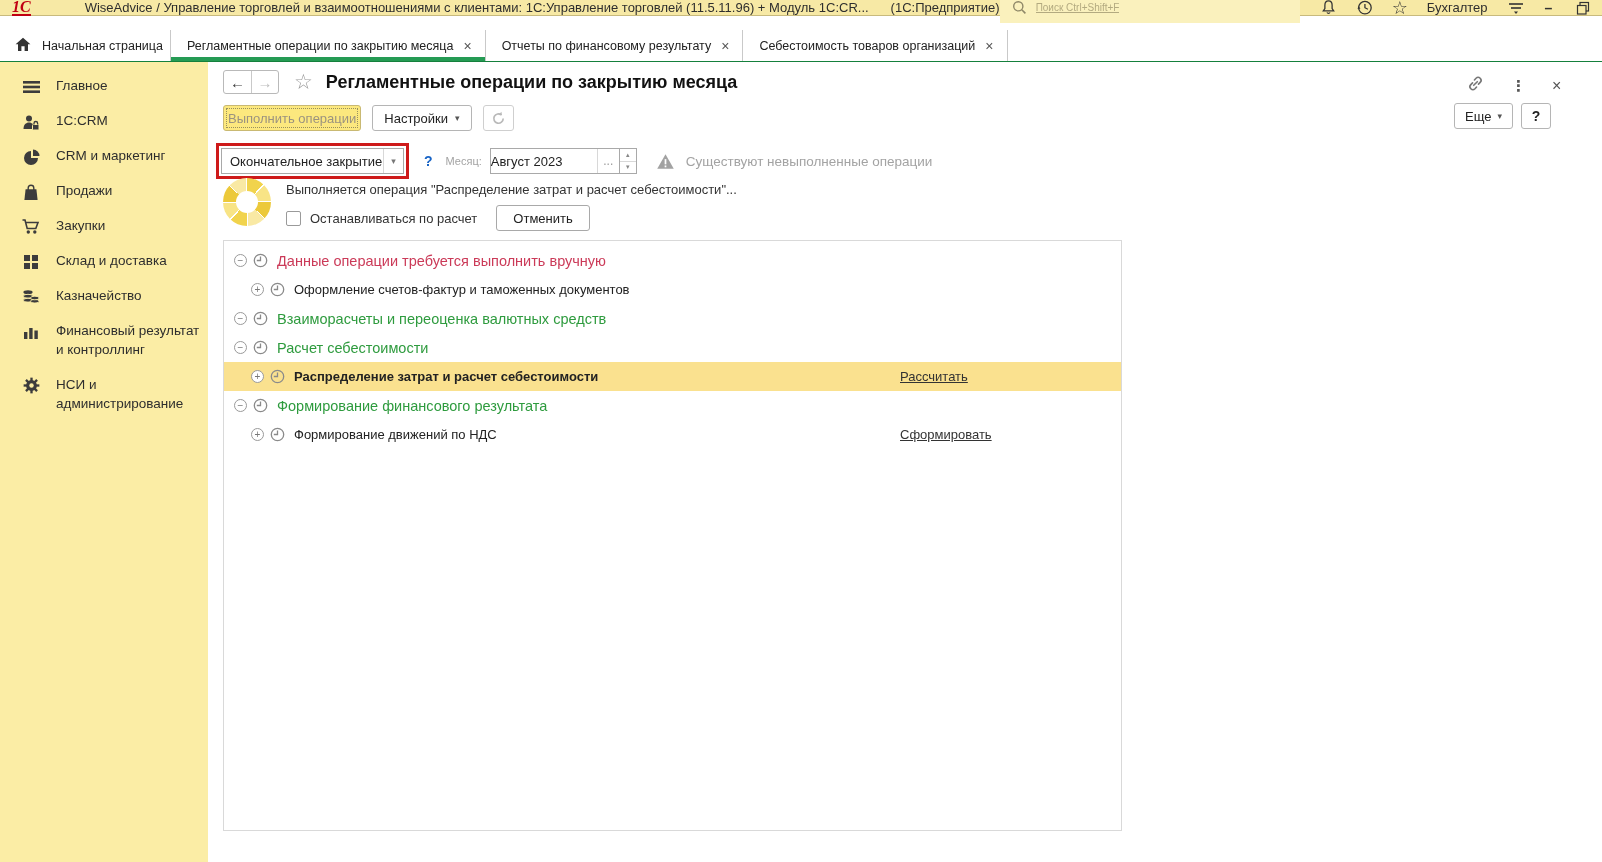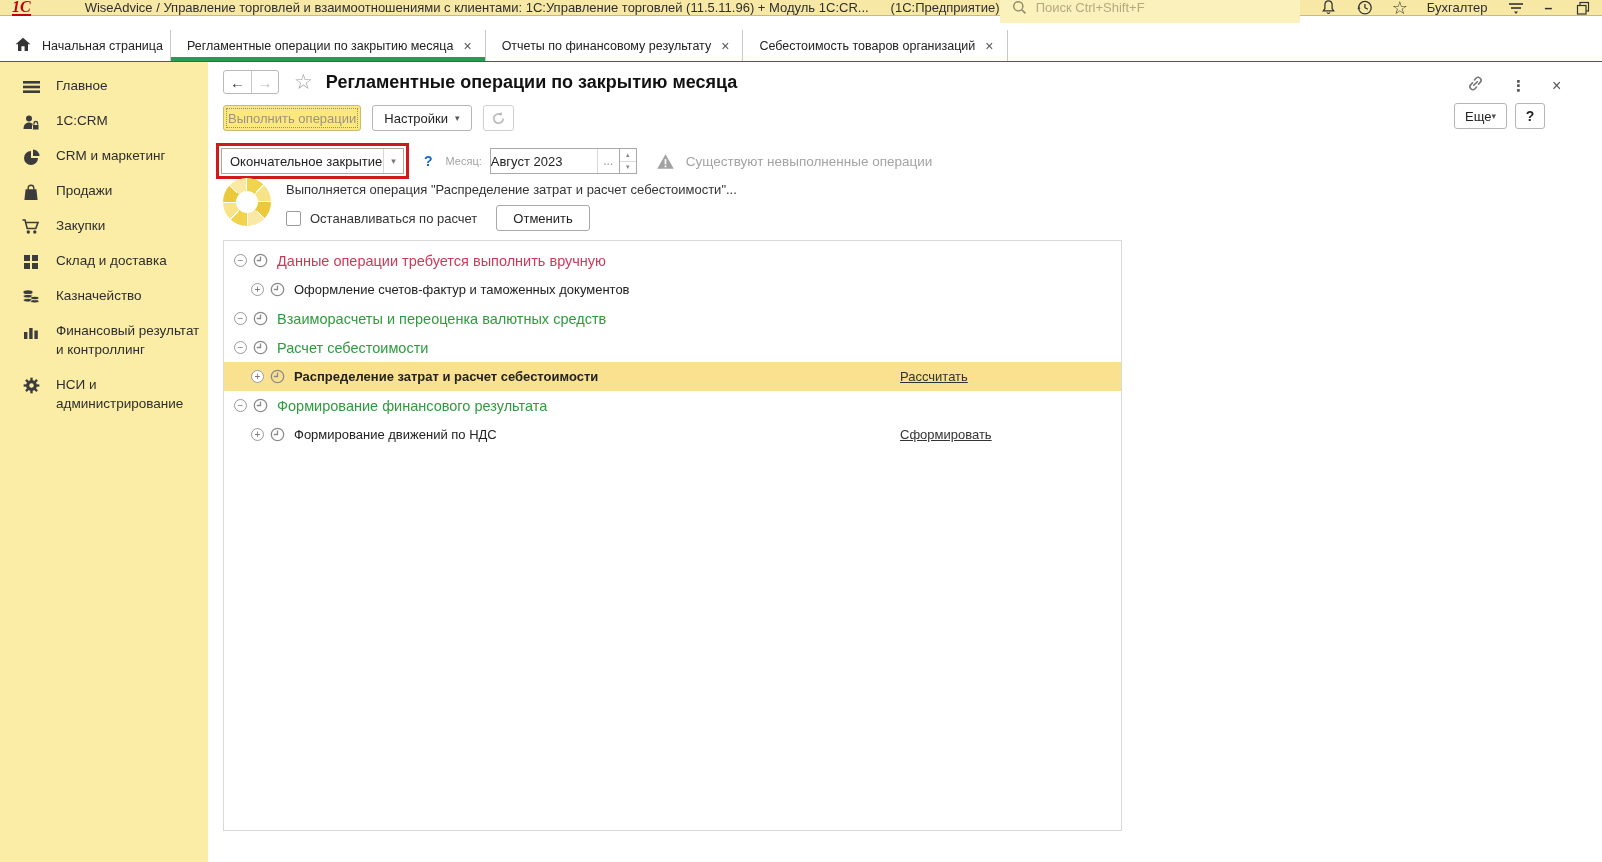--- a/index.html
+++ b/index.html
@@ -12,22 +12,22 @@
     background:var(--topbar-bg,#f7e9a5); border-bottom:1px solid #c8ba7d;
     display:flex; align-items:center; }
   .logo { margin-left:12px; color:#c00013; font-weight:bold; font-style:italic;
     font-size:16px; font-family:"Liberation Serif",serif; border-bottom:2px solid #c00013; line-height:15px; }
   .hamburger { margin-left:26px; width:17px; display:flex; flex-direction:column; gap:3px; }
   .hamburger i { display:block; height:2px; background:#3a3a3a; }
   .win-title { margin-left:28px; font-size:13px; color:#2e2e2e; white-space:nowrap; }
   .win-app { margin-left:22px; font-size:13px; color:#2e2e2e; white-space:nowrap; }
   .search { margin-left:auto; width:300px; height:30px; background:#faf1bd;
     display:flex; align-items:center; padding-left:12px; flex:none; }
-  .search-placeholder { color:#b3aa80; font-size:13px; margin-left:9px; white-space:nowrap;
-    overflow:hidden; }
+  .search-placeholder { color:#b3aa80; font-size:10px; margin-left:9px; white-space:nowrap;
+    overflow:hidden;text-decoration:underline; }
   .top-icons { display:flex; align-items:center; gap:19px; margin:0 10px 0 20px; flex:none; }
   .tb-ico { display:flex; align-items:center; color:#333; }
   .star-glyph { font-size:18px; color:#333; line-height:16px; }
   .user-name { font-size:13px; color:#2e2e2e; }
   .win-controls { display:flex; align-items:center; gap:24px; margin:0 20px 0 10px; flex:none; }
   .minimize-glyph { font-size:14px; color:#333; font-weight:bold; }
 
   
   .tabbar { position:absolute; top:30px; left:0; width:100%; height:32px; background:#fff;
     border-bottom:1px solid #15803d; display:flex; }
@@ -62,21 +62,21 @@
   .fav-star { margin:0 13px 0 15px; font-size:21px; color:#9b9b9b; line-height:20px; }
   .page-title { font-size:18px; font-weight:bold; color:#111; white-space:nowrap; }
 
   .corner-icons { position:absolute; top:13px; left:1258px; display:flex; gap:26px; align-items:center; }
   .dots-glyph { font-size:15px; color:#555; font-weight:bold; }
   .close-small { font-size:16px; color:#555; }
 
   .more-row { position:absolute; top:41px; left:1246px; display:flex; gap:8px; }
   .btn { border:1px solid #b5b5b5; border-radius:3px; background:#fff; height:26px;
     display:flex; align-items:center; justify-content:center; font-size:13px; color:#222; }
-  .btn-more { padding:0 10px; gap:0; }
+  .btn-more { padding:0 10px; gap:6px; }
   .dd-caret { font-size:9px; color:#555; }
   .btn-help { width:30px; font-weight:bold; font-size:14px; }
 
   .toolbar { position:absolute; top:43px; left:15px; display:flex; gap:11px; align-items:center; }
   .btn-exec { background:var(--button-yellow,#fce87e); border:1px solid #c9b973; border-radius:3px;
     height:26px; padding:0 4px; font-size:13px; color:#9b937f;
     outline:1px dotted #97905f; outline-offset:-4px; display:flex; align-items:center; }
   .btn-settings { padding:0 11px; gap:7px; }
   .btn-refresh { width:31px; border-color:#cfcfcf; }
 

